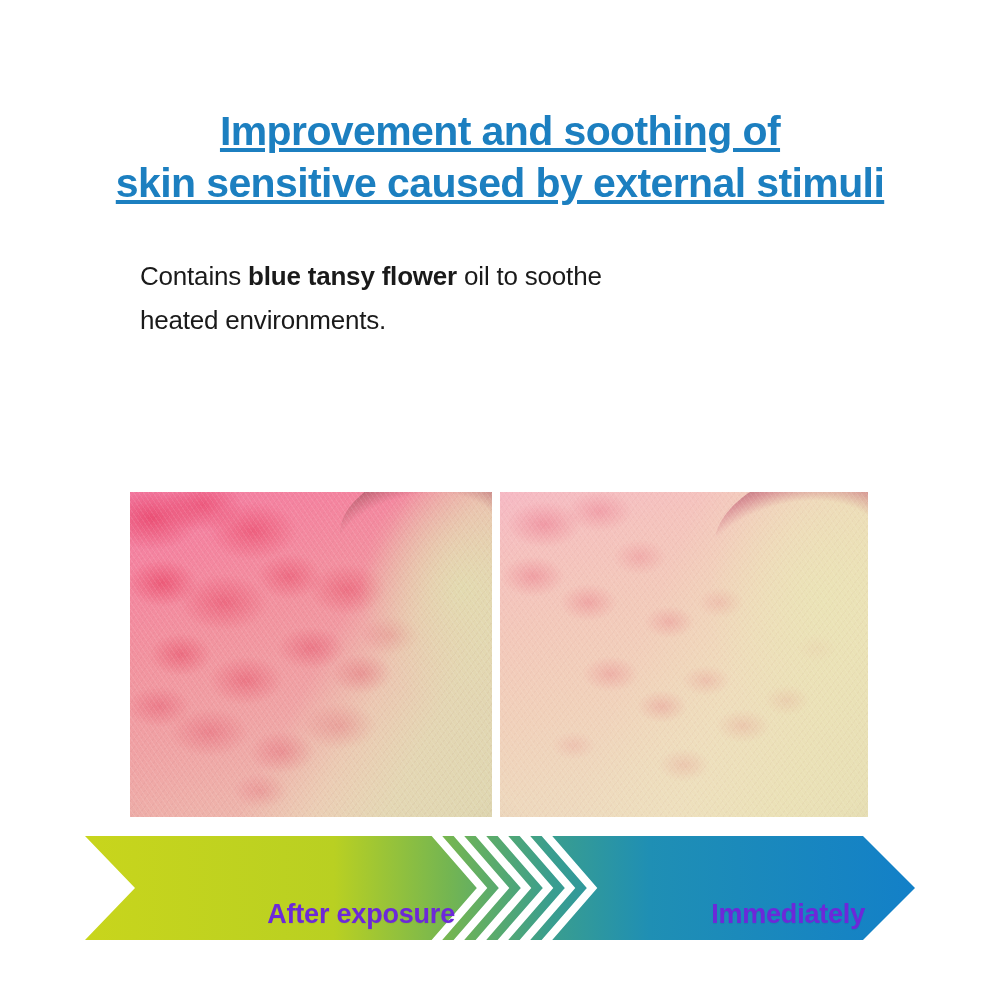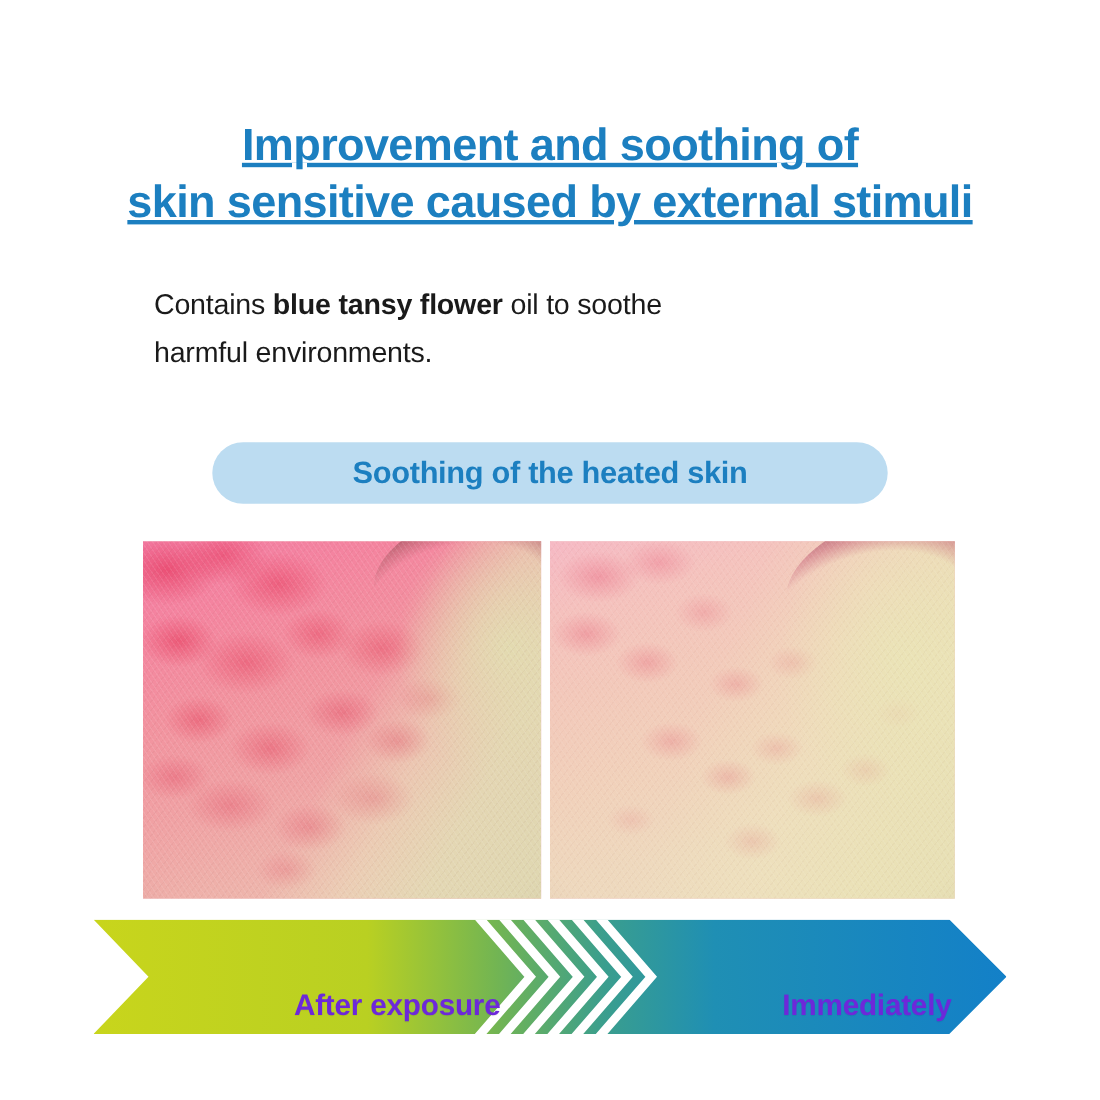--- a/index.html
+++ b/index.html
@@ -272,26 +272,23 @@
 
 <div class="panel">
 
   <h1 class="headline">
     <span class="hl-line">Improvement and soothing of</span>
     <span class="hl-line">skin sensitive caused by external stimuli</span>
   </h1>
 
   <p class="bodycopy">
     <span class="bc-line"><span>Contains </span><b>blue tansy flower</b><span> oil to soothe</span></span>
-    <span class="bc-line">harmful environments.</span>
+    <span class="bc-line">heated environments.</span>
   </p>
 
-  <div class="pill">
-    <span class="pill-text">Soothing of the heated skin</span>
-  </div>
 
   <div class="photos">
 
     <div class="photo photo-left">
       <div class="skin-base"></div>
       <div class="blotch blotch-a"></div>
       <div class="blotch blotch-b"></div>
       <div class="pale-zone"></div>
       <div class="brow"></div>
       <div class="texture"></div>

